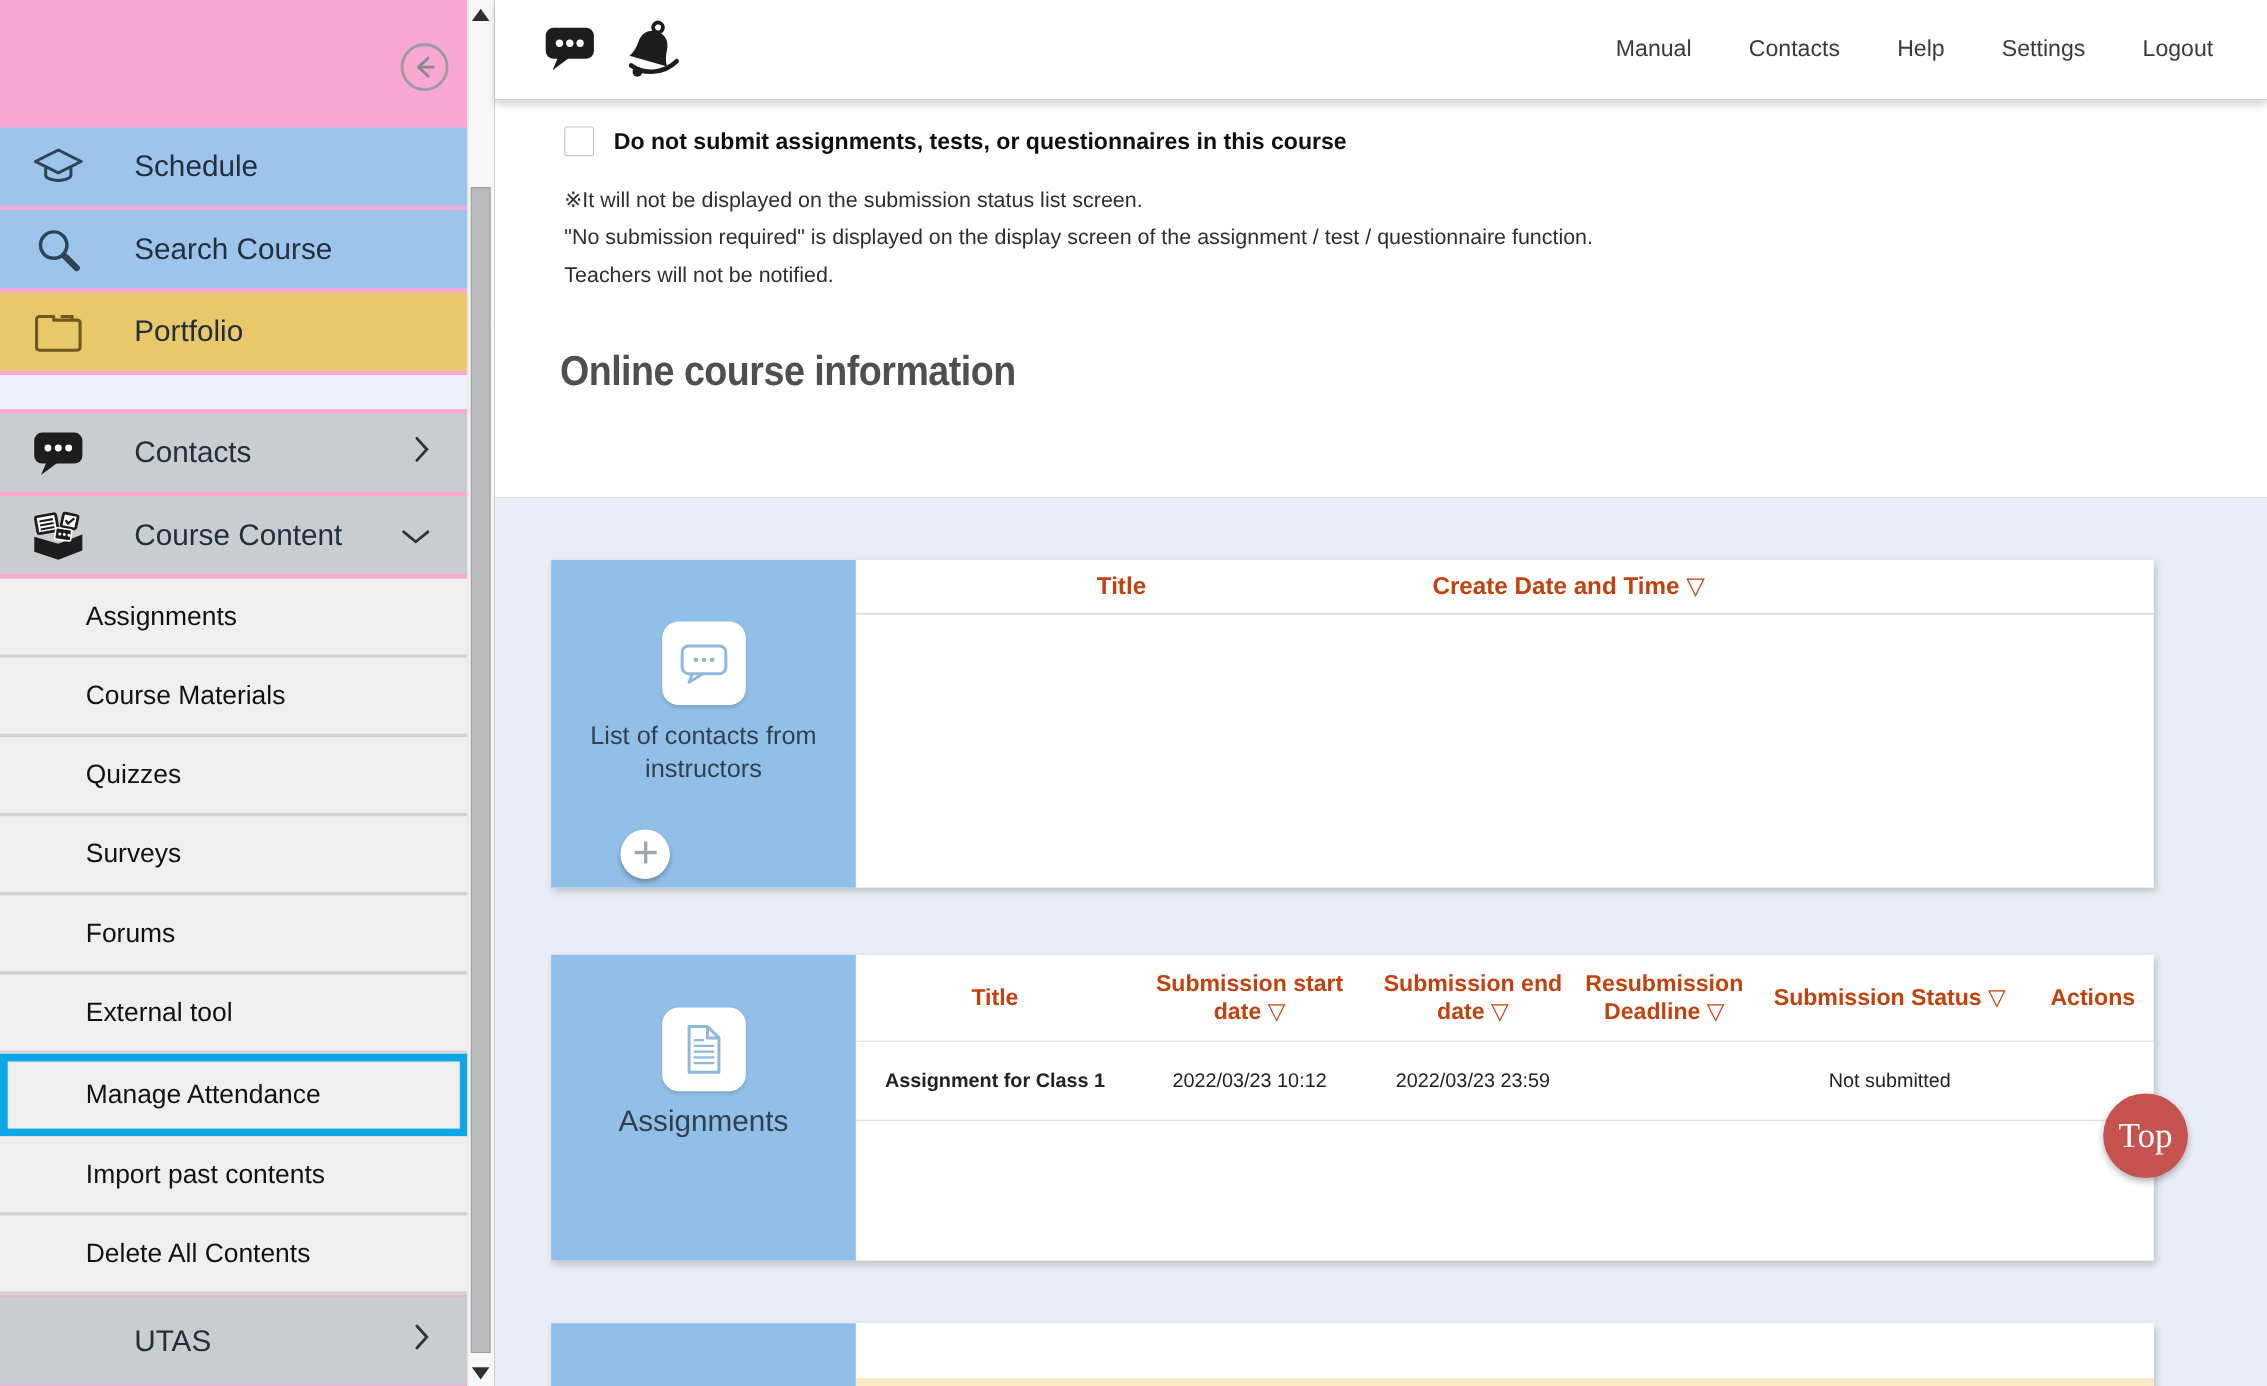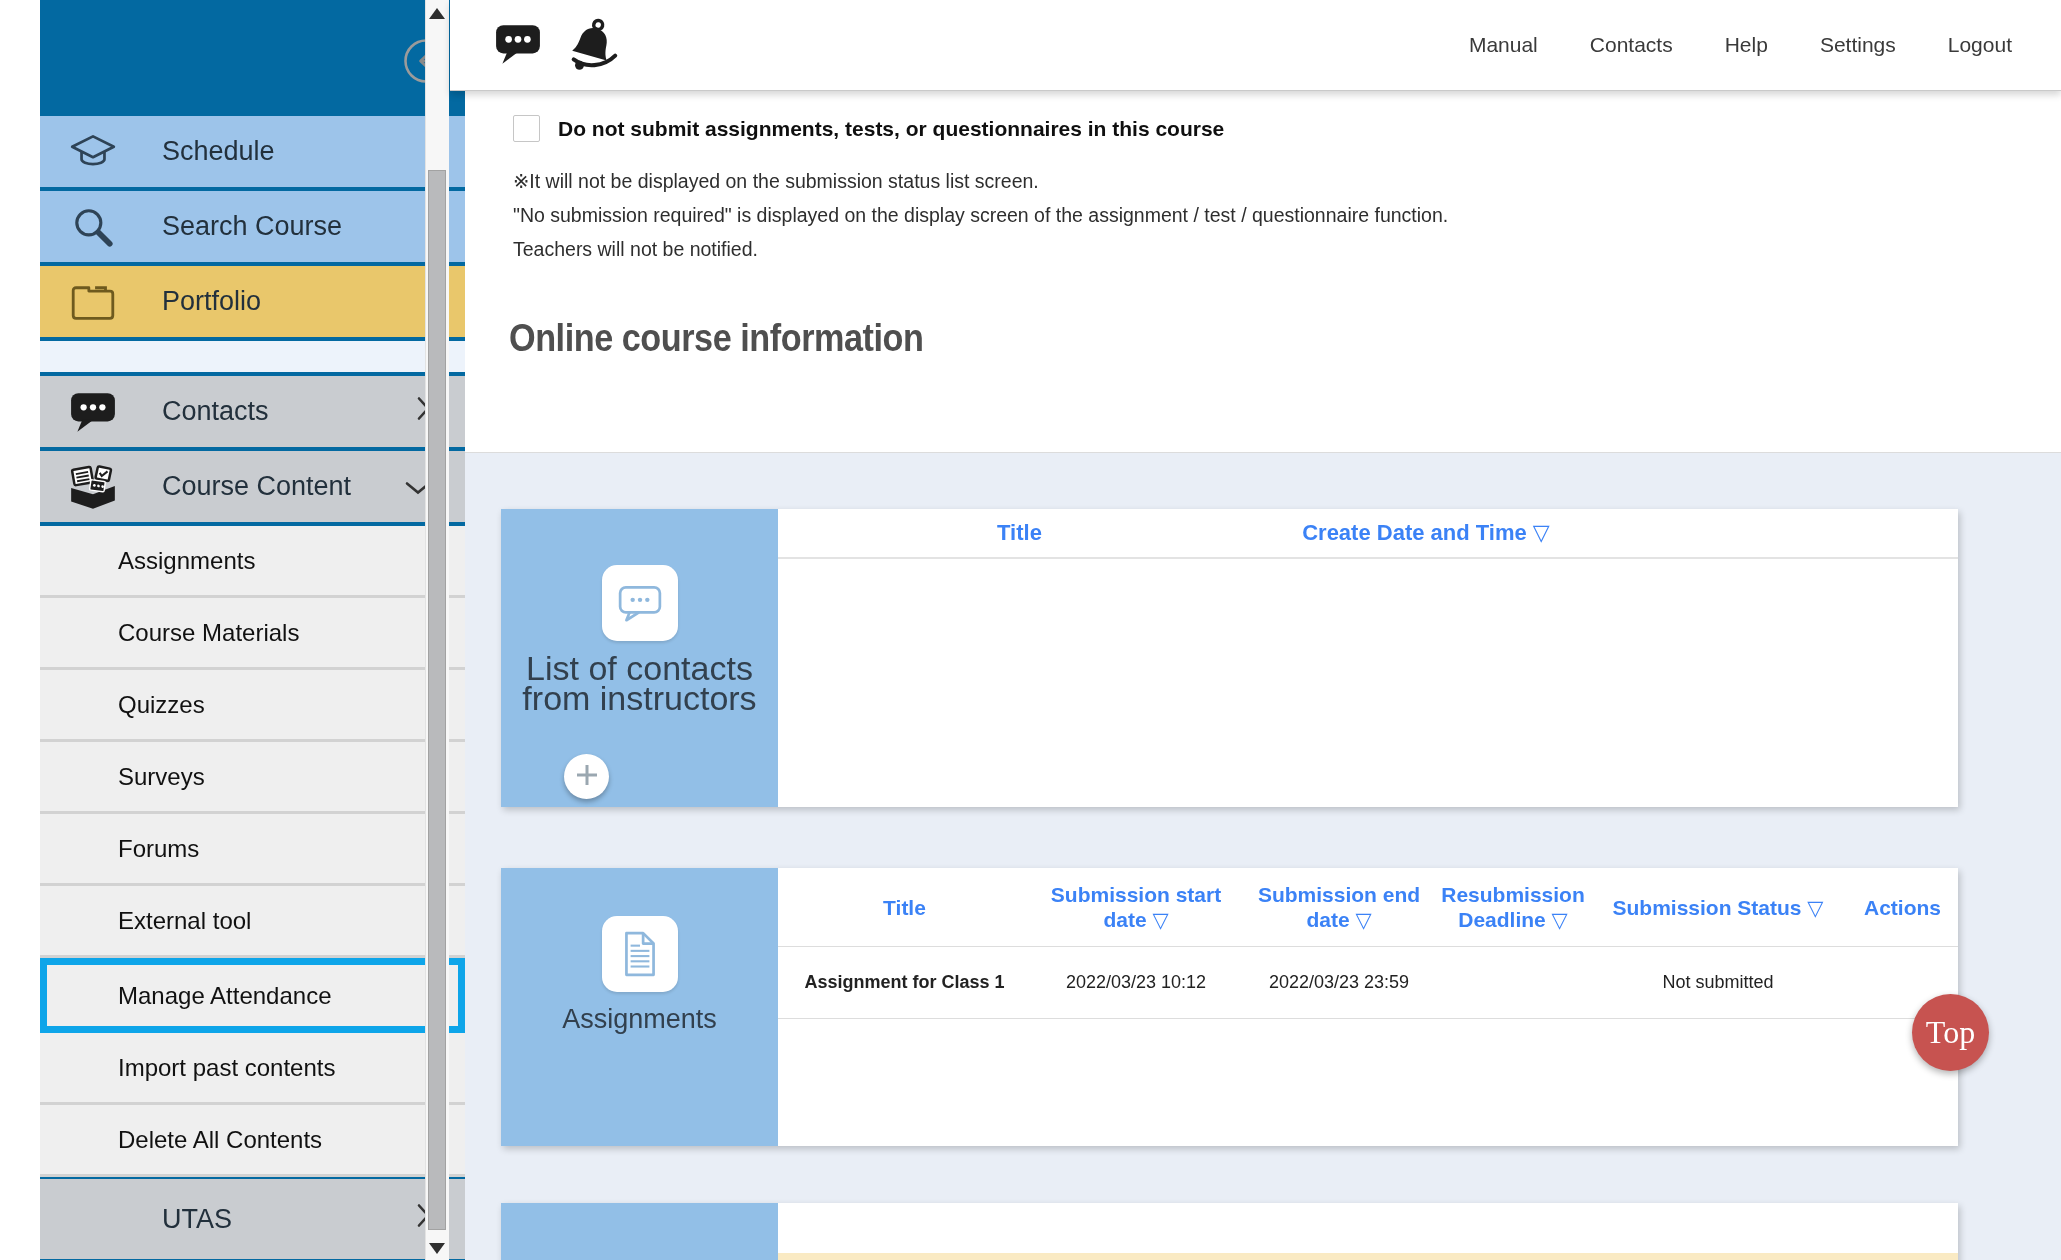--- a/index.html
+++ b/index.html
@@ -2,21 +2,21 @@
 <html><head>
 <meta charset="utf-8">
 <style>
   * { margin:0; padding:0; box-sizing:border-box; }
   html,body { width:2061px; height:1260px; }
   body {
     position:relative; overflow:hidden; background:#fff;
     font-family:"Liberation Sans","DejaVu Sans",sans-serif; color:#222;
   }
   
-  #sidebar { position:absolute; left:0; top:0; width:425px; height:1260px; background:#0369a1; z-index:3;margin-left:40px; }
+  #sidebar { position:absolute; left:0; top:0; width:425px; height:1260px; background:#f9a8d4; z-index:3; }
   .sb-top { height:116px; position:relative; }
   .collapse-btn { position:absolute; right:16px; top:38px; width:46px; height:46px; background:none; border:none; cursor:pointer; }
   .sb-item { position:relative; height:71px; margin-bottom:4px; display:flex; align-items:center; font-size:27px; color:#22303c; }
   .sb-item .sb-label { padding-left:122px; }
   .sb-item.blue { background:#9dc4ea; }
   .sb-item.yellow { background:#e9c76b; }
   .sb-item.gray { background:#c9ccd0; }
   .sb-icon { position:absolute; left:27px; top:50%; transform:translateY(-50%); width:52px; height:52px; display:flex; align-items:center; justify-content:center; }
   .sb-gap { height:31px; background:#edf3fb; margin-bottom:4px; }
   .chev { position:absolute; right:34px; top:50%; transform:translateY(-50%); }
@@ -43,25 +43,25 @@
   .opt-row { display:flex; align-items:center; }
   .checkbox { width:27px; height:27px; background:#fff; border:1px solid #c6c6c6; border-radius:2px; flex:none; }
   .opt-label { margin-left:18px; font-size:21px; font-weight:bold; color:#0f0f0f; }
   .notes { margin-top:28px; }
   .note { font-size:19.5px; color:#2e2e2e; margin-bottom:11px; }
   
   #cards { position:relative; height:807px; background:#e9eef6; }
   .card { position:absolute; left:51px; width:1457px; background:#fff; display:flex; box-shadow:2px 3px 7px rgba(0,0,0,0.2); }
   .card-blue { width:277px; flex:none; background:#92bfe7; position:relative; display:flex; flex-direction:column; align-items:center; }
   .icon-square { width:76px; height:76px; background:#fff; border-radius:15px; display:flex; align-items:center; justify-content:center; box-shadow:0 2px 3px rgba(0,0,0,0.12); }
-  .card-blue-label { margin-top:12px; font-size:34px; line-height:30px; color:#32404e; text-align:center; }
+  .card-blue-label { margin-top:12px; font-size:23px; line-height:30px; color:#32404e; text-align:center; }
   .plus-btn { position:absolute; left:63px; bottom:8px; width:45px; height:45px; border-radius:50%; background:#fff; border:none; box-shadow:0 3px 5px rgba(0,0,0,0.28); display:flex; align-items:center; justify-content:center; cursor:pointer; }
   .card-table { flex:1; display:flex; flex-direction:column; }
   .thead { display:flex; }
-  .th { display:flex; align-items:center; justify-content:center; text-align:center; font-weight:bold; color:#3b82f6; }
+  .th { display:flex; align-items:center; justify-content:center; text-align:center; font-weight:bold; color:#c2410c; }
   .trow { display:flex; }
   .td { display:flex; align-items:center; justify-content:center; text-align:center; font-size:18px; color:#222; }
   
   #card-contacts { top:56px; height:298px; }
   #card-contacts .thead { height:50px; border-bottom:2px solid #e3e3e3; }
   #card-contacts .th { font-size:22px; }
   .c1-0{width:483px;} .c1-1{width:330px;} .c1-2{width:367px;}
   
   #card-assignments { top:415px; height:278px; }
   #card-assignments .thead { height:79px; border-bottom:1px solid #ddd; }

